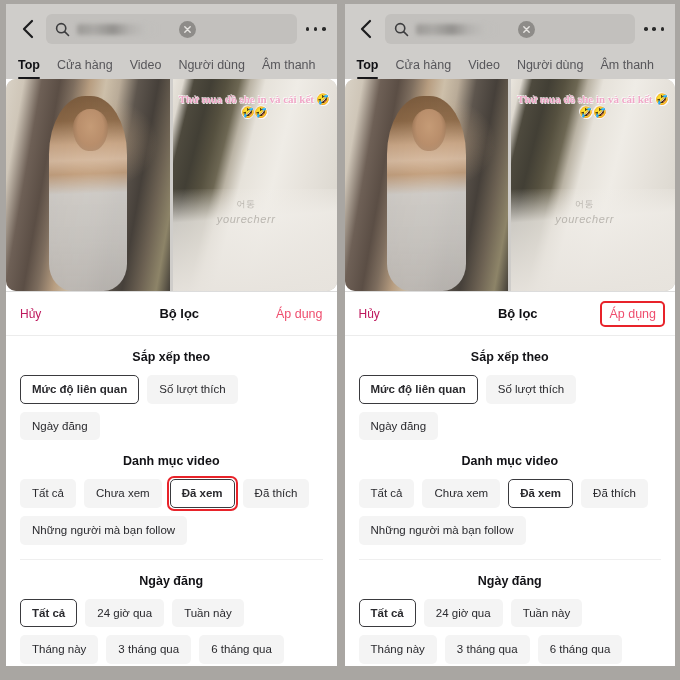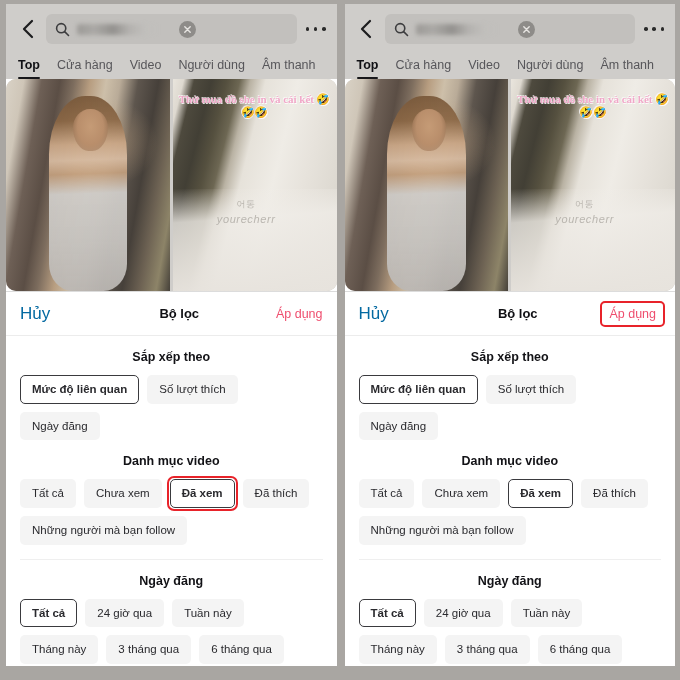--- a/index.html
+++ b/index.html
@@ -214,21 +214,21 @@
   .sheet-head {
     position: relative;
     height: 44px;
     display: flex;
     align-items: center;
     justify-content: space-between;
     padding: 0 14px;
     border-bottom: 1px solid #ececec;
     flex: 0 0 44px;
   }
-  .sheet-cancel { font-size: 17px; color: #0369a1; }
+  .sheet-cancel { font-size: 12px; color: #be185d; }
   .sheet-title {
     position: absolute;
     left: 16px; right: 0;
     text-align: center;
     font-size: 13px;
     font-weight: bold;
     color: #101014;
     pointer-events: none;
   }
   .sheet-apply {

